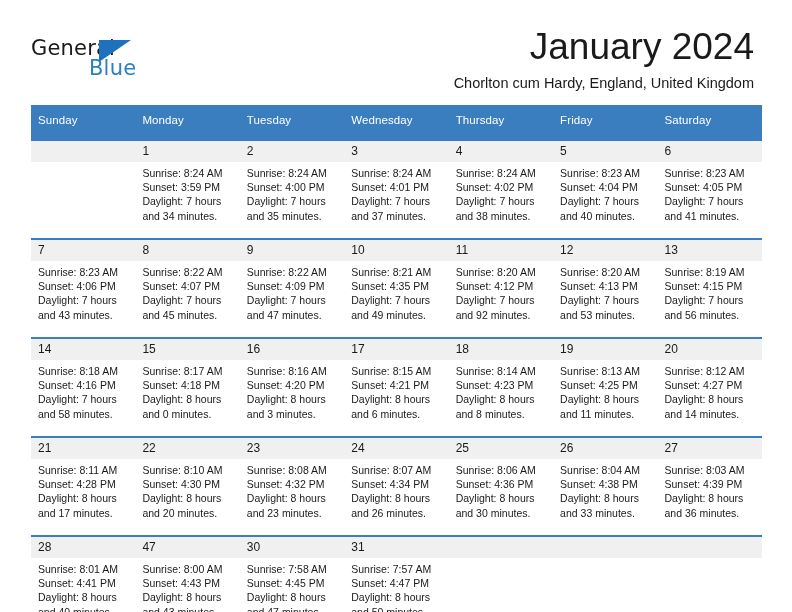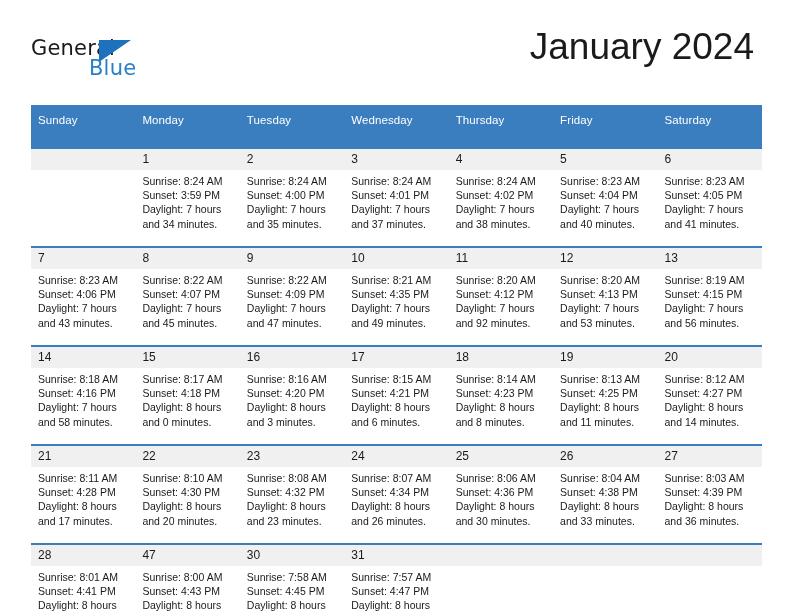--- a/index.html
+++ b/index.html
@@ -95,21 +95,21 @@
     width: 731px;
     border-collapse: collapse;
     table-layout: fixed;
   }
   .cal th {
     background: #3a7ebf;
     color: #ffffff;
     font-size: 11.5px;
     font-weight: normal;
     text-align: left;
-    padding: 5px 0 20px 7px;
+    padding: 5px 0 12px 7px;
     height: 19px;
     border: none;
     letter-spacing: 0.1px;
   }
   .cal td {
     vertical-align: top;
     padding: 0;
     border: none;
     width: 104.43px;
   }
@@ -153,20 +153,21 @@
   <div class="top">
 
     <div class="brand">
       <span class="brand-general">General</span>
       <span class="brand-tri"></span>
       <span class="brand-blue">Blue</span>
     </div>
 
     <div class="title-block">
       <div class="month-title">January 2024</div>
+      <div class="location">Chorlton cum Hardy, England, United Kingdom</div>
     </div>
 
   </div>
 
   <table class="cal">
     <thead>
       <tr id="weekday-row">
           <th>Sunday</th>
           <th>Monday</th>
           <th>Tuesday</th>

